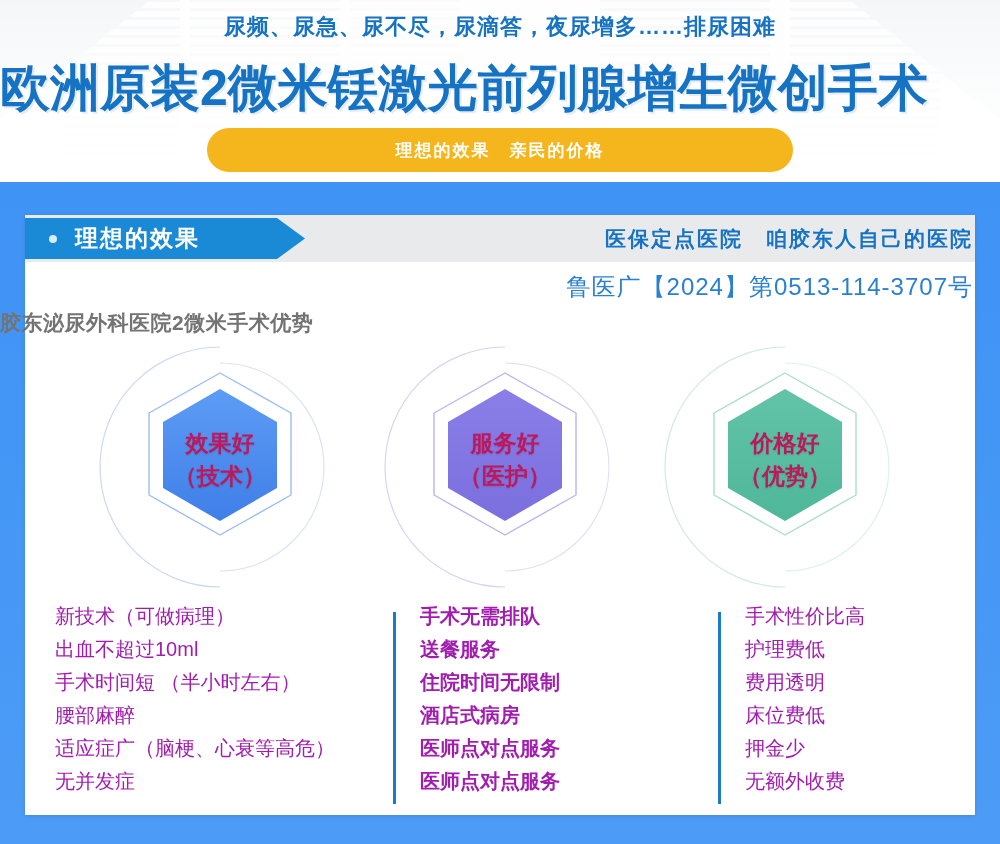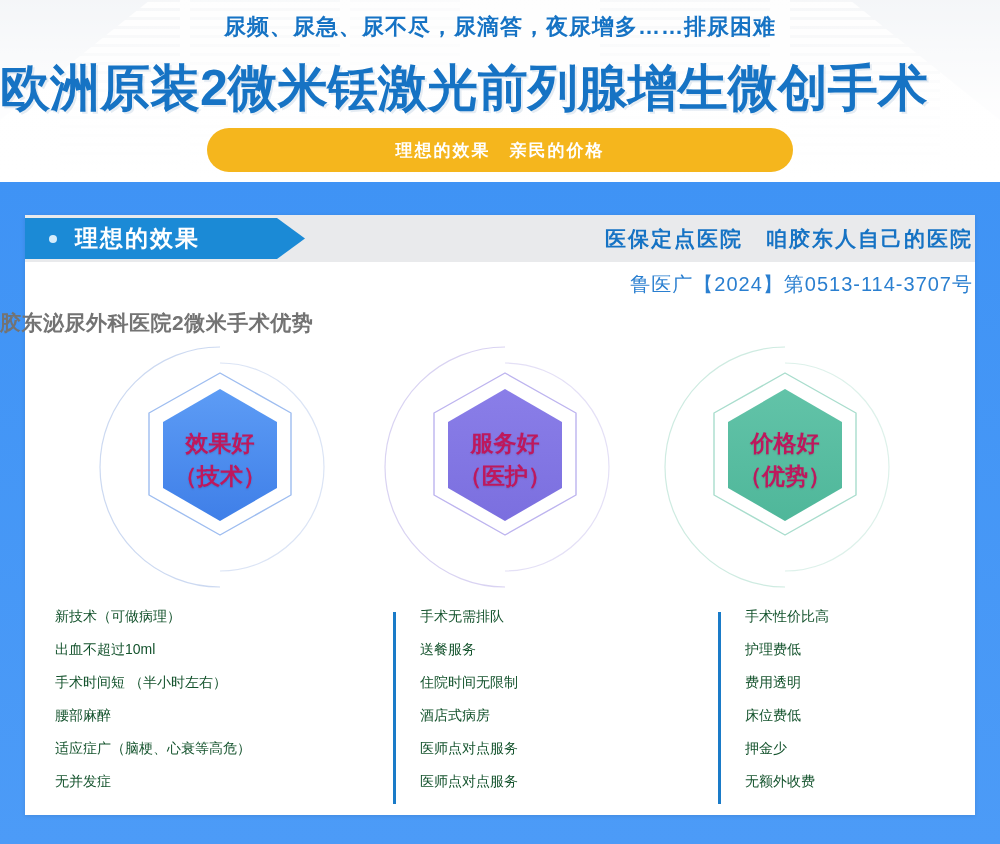--- a/index.html
+++ b/index.html
@@ -152,21 +152,21 @@
     right: 27px; top: 225px;
     font-size: 21px;
     font-weight: bold;
     color: #1673c4;
     letter-spacing: 2px;
     white-space: nowrap;
   }
   #license {
     position: absolute;
     right: 27px; top: 271px;
-    font-size: 20px;
+    font-size: 24px;
     color: #2a7fd0;
     letter-spacing: 1px;
     white-space: nowrap;
   }
   #subtitle {
     position: absolute;
     left: 0; top: 309px;
     width: 1000px;
     text-align: left;
     font-size: 21px;
@@ -209,26 +209,26 @@
     position: absolute;
     left: 25px; top: 600px;
     width: 950px; height: 215px;
   }
   .col {
     position: absolute;
     top: 0;
     height: 215px;
   }
   .col.k0 { left: 30px;  width: 320px; }
-  .col.k1 { left: 395px; width: 300px; }
+  .col.k1 { left: 395px; width: 300px; font-weight: bold; }
   .col.k2 { left: 720px; width: 230px; }
   .col li {
     list-style: none;
-    font-size: 14px;
-    color: #14532d;
+    font-size: 20px;
+    color: #a21caf;
     line-height: 33px;
     white-space: nowrap;
   }
   .col ul { margin: 0; padding: 0; }
   .divider {
     position: absolute;
     top: 12px;
     width: 3px; height: 192px;
     background: #1a7bc8;
   }

